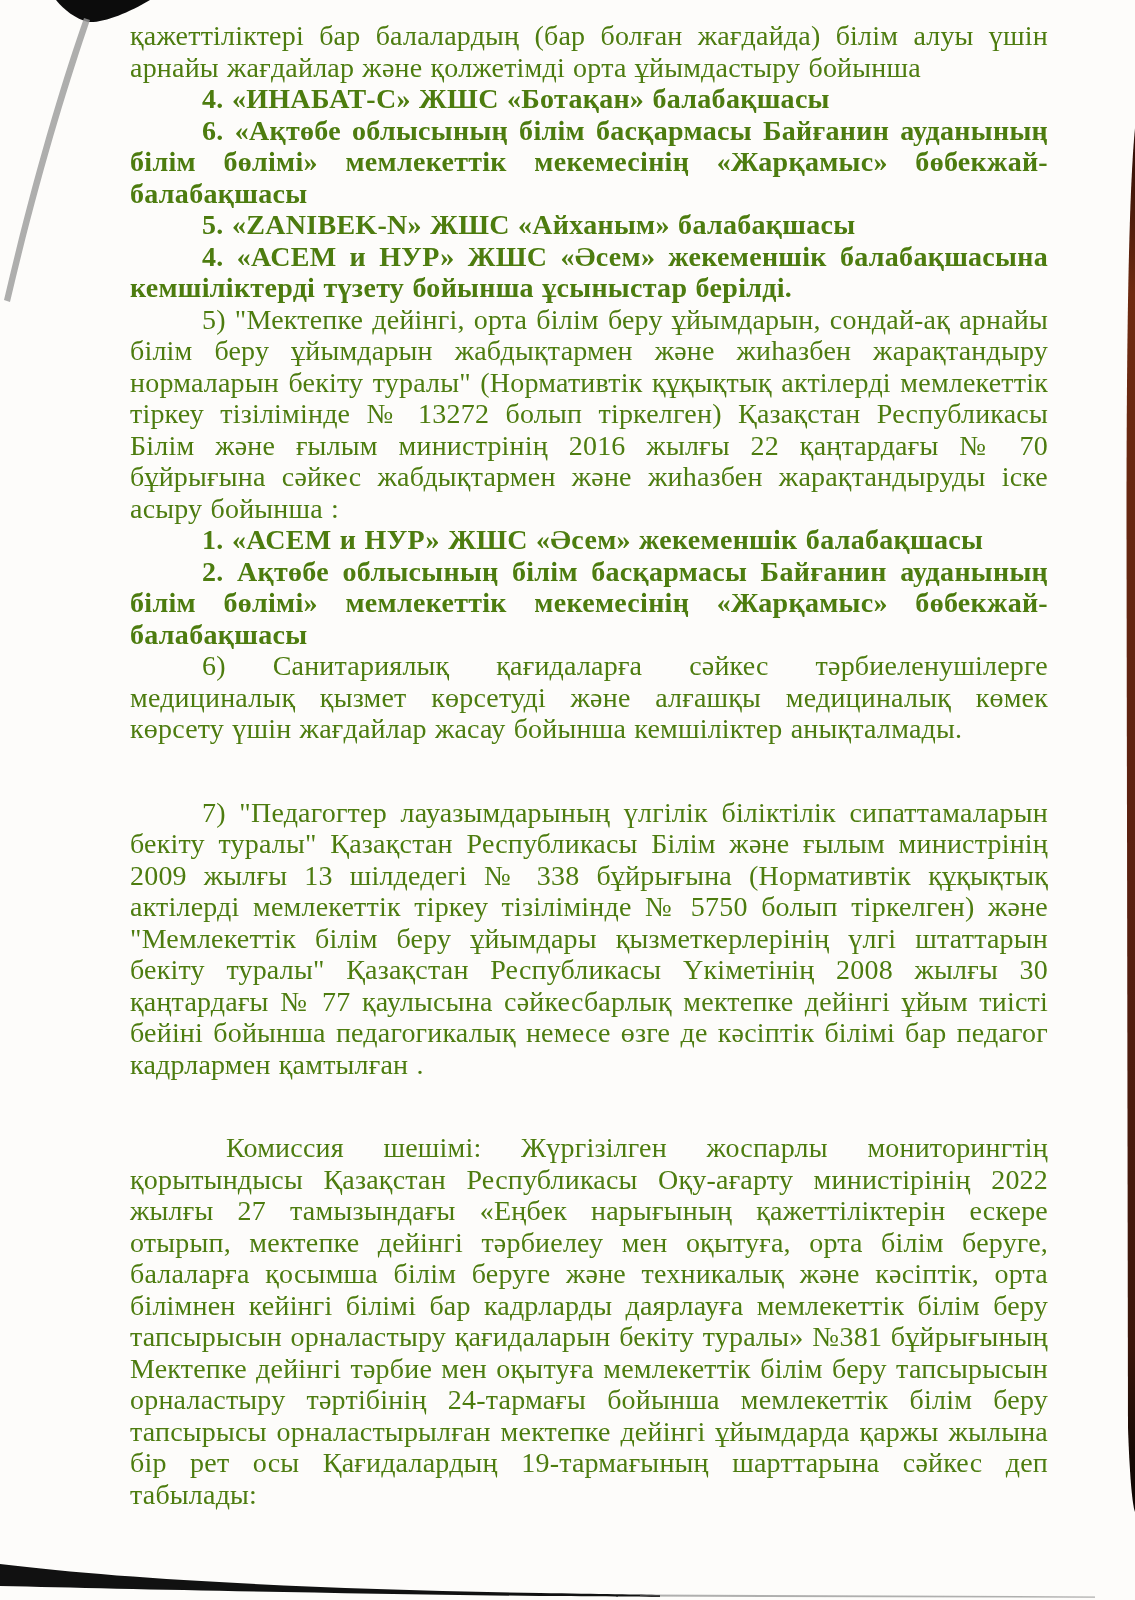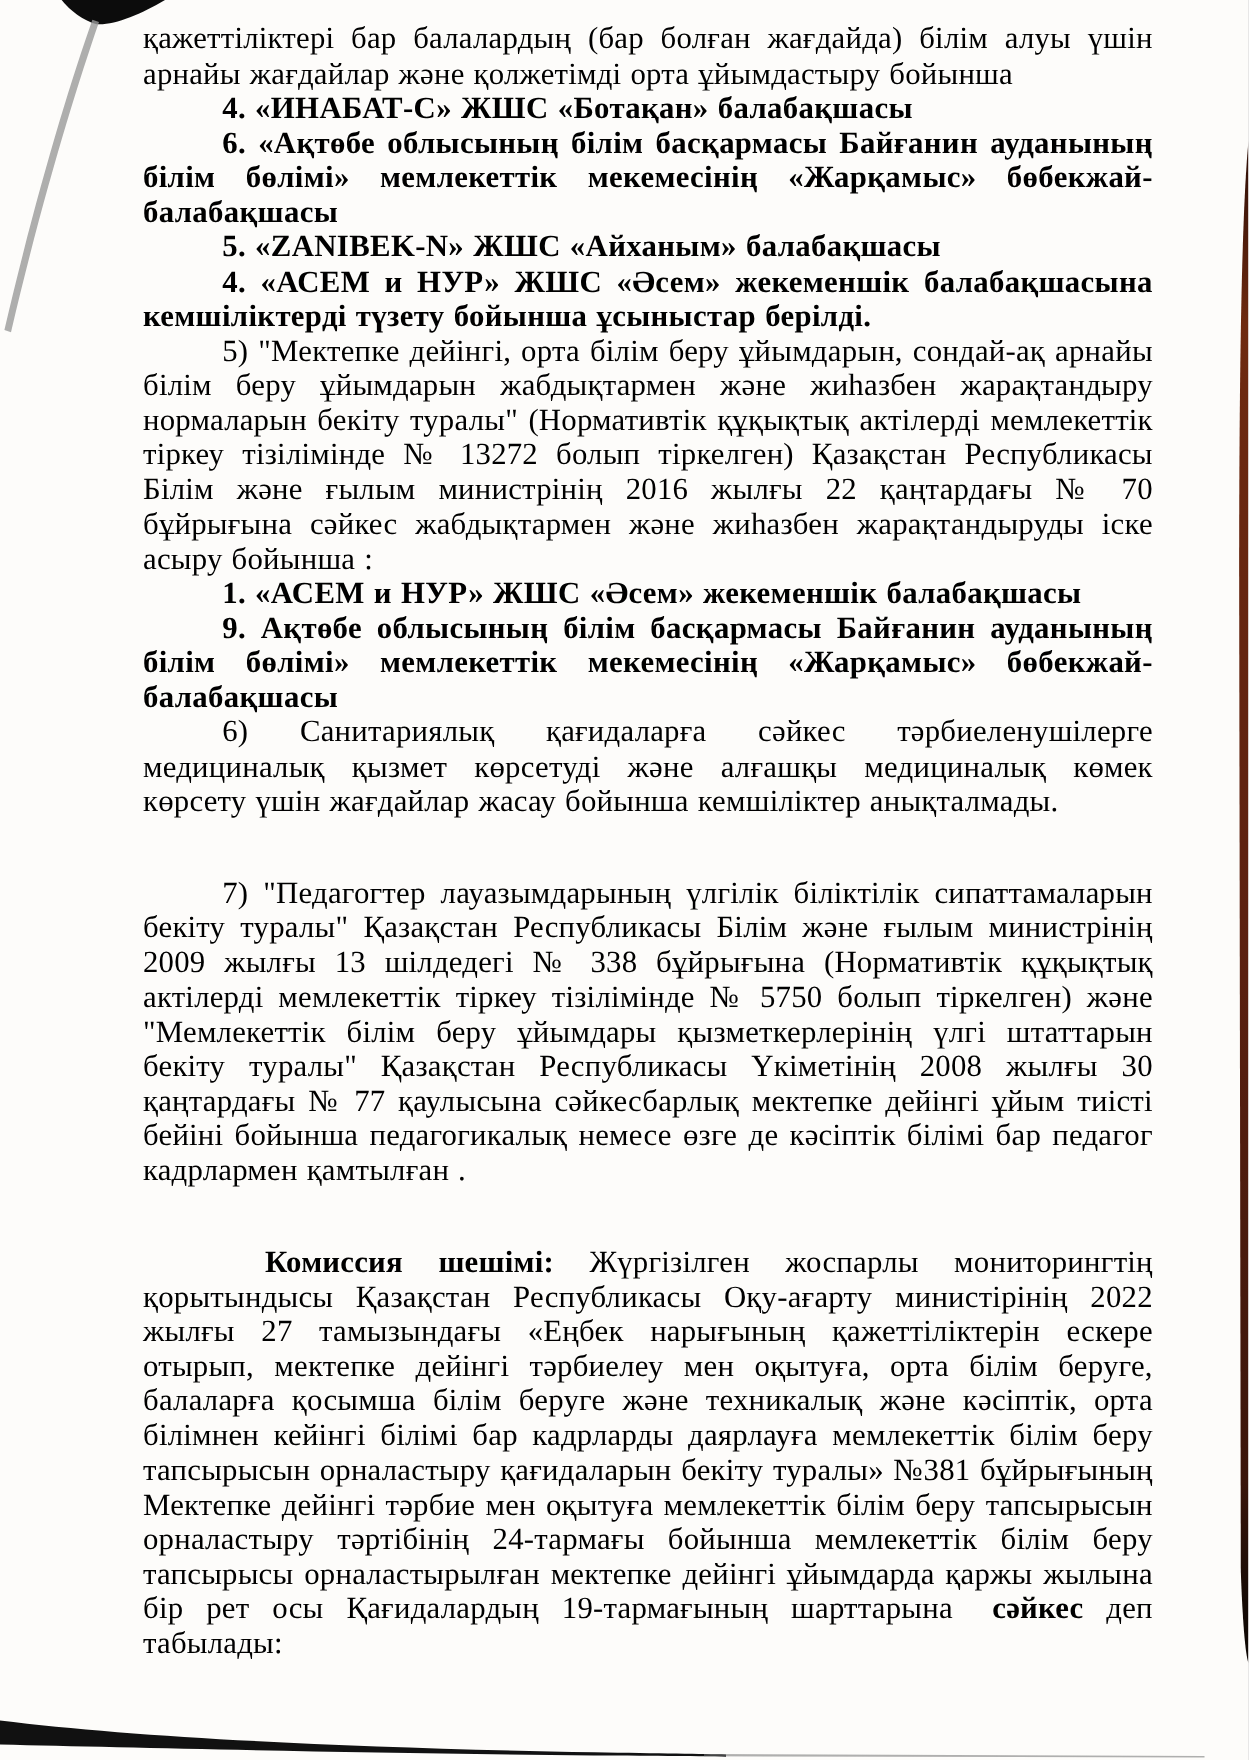--- a/index.html
+++ b/index.html
@@ -2,21 +2,21 @@
 <html lang="kk"><head>
 <meta charset="utf-8">
 <style>
   html,body{margin:0;padding:0;background:#d8d8d8;}
   .page{
     position:relative;
     width:1135px;height:1600px;
     background:#fdfcfa;
     overflow:hidden;
     font-family:"Liberation Serif","DejaVu Serif",serif;
-    color:#000000;
+    color:#4d7c0f;
   }
   .artifacts{
     position:absolute;left:0;top:0;width:1135px;height:1600px;
     pointer-events:none;
   }
   .doc{
     position:absolute;left:130px;top:20px;width:918px;
   }
   p.para{
     margin:0;
@@ -24,21 +24,21 @@
     line-height:31.5px;
     text-align:justify;
     text-indent:72px;
     letter-spacing:0.2px;
     word-spacing:1px;
   }
   p.para.first{text-indent:0;}
   p.para.bold{font-weight:bold;letter-spacing:0.3px;}
   p.para.gap{margin-top:52px;}
   p.para.indent-lg{text-indent:96px;}
-  span.b{font-weight:bold;margin-left:15px;}
+  span.b{font-weight:normal;}
   span.u{text-underline-offset:4px;text-decoration-thickness:2px;}
 </style>
 </head>
 <body>
 
 <div class="page">
 
   <svg class="artifacts" viewBox="0 0 1135 1600" xmlns="http://www.w3.org/2000/svg">
     <defs>
       <linearGradient id="maroonStrip" x1="0" y1="0" x2="0" y2="1">
@@ -63,19 +63,19 @@
   </svg>
 
   <div class="doc">
       <p class="para first"><span>қажеттіліктері бар балалардың (бар болған жағдайда) білім алуы үшін арнайы жағдайлар және қолжетімді орта ұйымдастыру бойынша</span></p>
       <p class="para bold"><span>4. «ИНАБАТ-С»  ЖШС  «Ботақан» балабақшасы</span></p>
       <p class="para bold"><span>6. «Ақтөбе облысының білім басқармасы Байғанин ауданының білім бөлімі» мемлекеттік мекемесінің «Жарқамыс» бөбекжай-балабақшасы</span></p>
       <p class="para bold"><span>5. «ZANIBEK-N» ЖШС  «Айханым» балабақшасы</span></p>
       <p class="para bold"><span>4. «АСЕМ и НУР»  ЖШС  «Әсем» жекеменшік  балабақшасына кемшіліктерді түзету бойынша ұсыныстар берілді.</span></p>
       <p class="para"><span>5) "Мектепке дейінгі, орта білім беру ұйымдарын, сондай-ақ арнайы білім беру ұйымдарын жабдықтармен және жиһазбен жарақтандыру нормаларын бекіту туралы" (Нормативтік құқықтық актілерді мемлекеттік тіркеу тізілімінде № 13272 болып тіркелген) Қазақстан Республикасы Білім және ғылым министрінің 2016 жылғы 22 қаңтардағы № 70 </span><span class="u">бұйрығына</span><span> сәйкес жабдықтармен және жиһазбен жарақтандыруды іске асыру бойынша :</span></p>
       <p class="para bold"><span>1. «АСЕМ и НУР»  ЖШС  «Әсем» жекеменшік  балабақшасы</span></p>
-      <p class="para bold"><span>9. Ақтөбе облысының білім басқармасы Байғанин ауданының білім бөлімі» мемлекеттік мекемесінің «Жарқамыс» бөбекжай-балабақшасы</span></p>
+      <p class="para bold"><span>2. Ақтөбе облысының білім басқармасы Байғанин ауданының білім бөлімі» мемлекеттік мекемесінің «Жарқамыс» бөбекжай-балабақшасы</span></p>
       <p class="para"><span>6) Санитариялық қағидаларға сәйкес тәрбиеленушілерге медициналық қызмет көрсетуді және алғашқы медициналық көмек көрсету үшін жағдайлар жасау бойынша кемшіліктер анықталмады.</span></p>
       <p class="para gap"><span>7) "Педагогтер лауазымдарының үлгілік біліктілік сипаттамаларын бекіту туралы" Қазақстан Республикасы Білім және ғылым министрінің 2009 жылғы 13 шілдедегі № 338 </span><span class="u">бұйрығына</span><span> (Нормативтік құқықтық актілерді мемлекеттік тіркеу тізілімінде № 5750 болып тіркелген) және "Мемлекеттік білім беру ұйымдары қызметкерлерінің үлгі штаттарын бекіту туралы" Қазақстан Республикасы Үкіметінің 2008 жылғы 30 қаңтардағы № 77 </span><span class="u">қаулысына</span><span> сәйкесбарлық мектепке дейінгі ұйым  тиісті бейіні бойынша педагогикалық немесе өзге де кәсіптік білімі бар педагог кадрлармен қамтылған .</span></p>
       <p class="para gap indent-lg"><span class="b">Комиссия шешімі:</span><span> Жүргізілген жоспарлы мониторингтің қорытындысы Қазақстан Республикасы Оқу-ағарту министірінің 2022 жылғы 27 тамызындағы «Еңбек нарығының қажеттіліктерін ескере отырып, мектепке дейінгі тәрбиелеу мен оқытуға, орта білім беруге, балаларға қосымша білім беруге және техникалық және кәсіптік, орта білімнен кейінгі білімі бар кадрларды даярлауға мемлекеттік білім беру тапсырысын орналастыру қағидаларын бекіту туралы» №381 бұйрығының Мектепке дейінгі тәрбие мен оқытуға мемлекеттік білім беру тапсырысын орналастыру тәртібінің 24-тармағы бойынша мемлекеттік білім беру тапсырысы орналастырылған мектепке дейінгі ұйымдарда қаржы жылына бір рет  осы Қағидалардың 19-тармағының шарттарына </span><span class="b">сәйкес</span><span> деп табылады:</span></p>
     </div>
 
 </div>
 
 </body></html>

